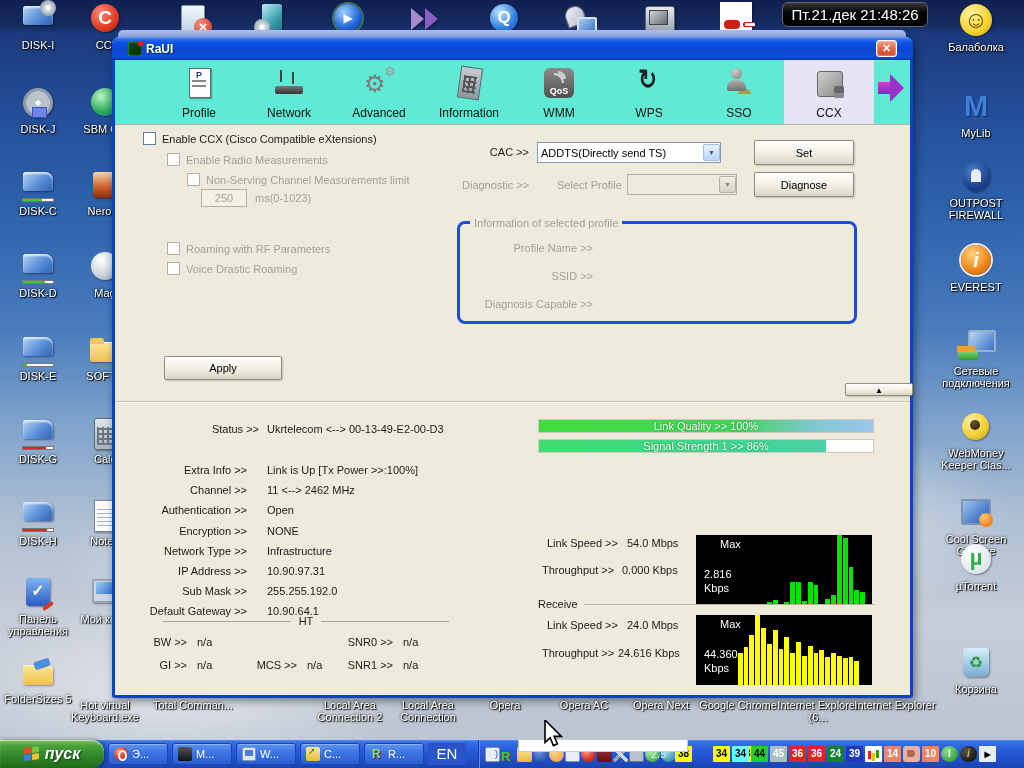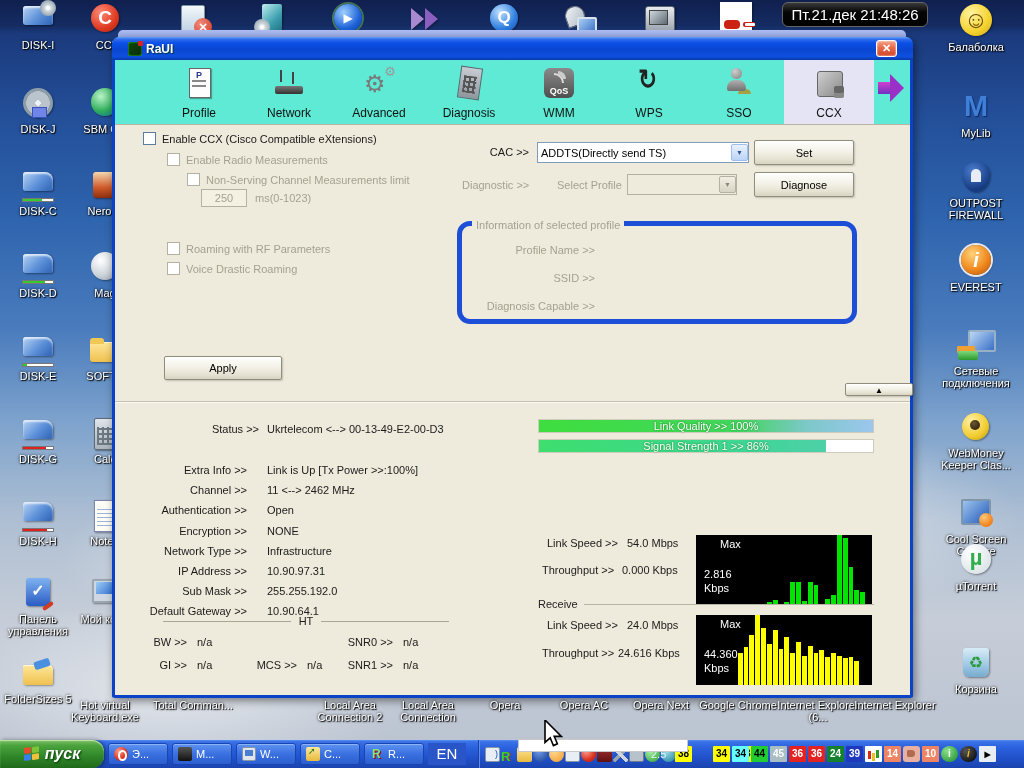--- a/index.html
+++ b/index.html
@@ -101,21 +101,21 @@
   .lbl{font-size:11px;color:#1a1a1a;white-space:nowrap;}
   .glbl{font-size:11px;color:#a5a191;white-space:nowrap;}
   .cb{width:13px;height:13px;background:#fff;border:1px solid #5a7da0;display:inline-block;vertical-align:-2px;margin-right:6px;}
   .cb.dis{border-color:#b5b1a2;}
   .ms-input{width:46px;height:18px;border:1px solid #b5b1a2;background:#f4f0e2;color:#a5a191;font-size:11px;text-align:center;line-height:17px;}
   .btn{background:linear-gradient(180deg,#fefefc,#f4f2e8 45%,#e6e2d2 80%,#d8d4c2);border:1px solid #8f8d7d;border-radius:2px;box-shadow:inset 0 1px 0 #fff,1px 1px 2px rgba(0,0,0,.2);font-size:11px;color:#000;text-align:center;}
   .dd{height:21px;background:#fff;border:1px solid #7f9db9;display:flex;align-items:center;font-size:11px;color:#000;padding-left:3px;}
   .dd .arr{margin-left:auto;width:17px;height:17px;border:1px solid #9ebdf0;border-radius:2px;background:linear-gradient(#eaf2fc,#bcd4f6);color:#30589a;font-size:7px;line-height:16px;text-align:center;}
   .dd.dis{background:#efebdc;border-color:#b5b1a2;}
   .dd.dis .arr{background:linear-gradient(#f2efe2,#d8d4c4);border-color:#b5b1a2;color:#8a8878;}
-  .groupbox{border:5px solid #1d4ed8;border-radius:13px;}
+  .groupbox{border:3px solid #1d4ed8;border-radius:8px;}
   .legend{position:absolute;left:10px;top:-7px;background:#efebdc;padding:0 4px;font-size:11px;color:#a5a191;white-space:nowrap;}
   .divider{position:absolute;left:0;width:795px;height:2px;border-top:1px solid #c5c1b0;border-bottom:1px solid #fbf9f2;}
   .collapse-btn{position:absolute;left:730px;top:346px;width:68px;height:13px;}
   .collapse-btn::after{content:"▲";position:absolute;left:0;top:0;width:100%;font-size:8px;color:#000;line-height:13px;}
 
   
   .srow-label{position:absolute;width:132px;text-align:right;font-size:11px;color:#1a1a1a;}
   .srow-value{position:absolute;left:152px;font-size:11px;color:#1a1a1a;white-space:nowrap;}
   .sl{position:absolute;width:60px;text-align:right;font-size:11px;color:#1a1a1a;}
   .sv{position:absolute;font-size:11px;color:#1a1a1a;}
@@ -359,21 +359,21 @@
       <div class="tab">
         <div class="ticon i-network"></div>
         <div class="tlabel">Network</div>
       </div>
       <div class="tab">
         <div class="ticon i-advanced"></div>
         <div class="tlabel">Advanced</div>
       </div>
       <div class="tab">
         <div class="ticon i-statistics"></div>
-        <div class="tlabel">Diagnosis</div>
+        <div class="tlabel">Information</div>
       </div>
       <div class="tab">
         <div class="ticon i-wmm"></div>
         <div class="tlabel">WMM</div>
       </div>
       <div class="tab">
         <div class="ticon i-wps"></div>
         <div class="tlabel">WPS</div>
       </div>
       <div class="tab">
@@ -399,21 +399,21 @@
   <div class="abs ms-input" style="left:86px;top:152px;">250</div>
   <div class="abs glbl" style="left:140px;top:155px;">ms(0-1023)</div>
   <div class="abs" style="left:52px;top:202px;">
     <span class="cb dis"></span><span class="glbl">Roaming with RF Parameters</span>
   </div>
   <div class="abs" style="left:52px;top:222px;">
     <span class="cb dis"></span><span class="glbl">Voice Drastic Roaming</span>
   </div>
 
   <div class="abs lbl" style="left:344px;top:109px;width:70px;text-align:right;">CAC &gt;&gt;</div>
-  <div class="abs dd" style="left:422px;top:105px;width:212px;">
+  <div class="abs dd" style="left:422px;top:105px;width:184px;">
     <span>ADDTS(Directly send TS)</span>
     <span class="arr">▼</span>
   </div>
   <div class="abs btn" style="left:639px;top:103px;width:100px;height:25px;line-height:24px;">Set</div>
 
   <div class="abs glbl" style="left:347px;top:142px;">Diagnostic &gt;&gt;</div>
   <div class="abs glbl" style="left:442px;top:142px;">Select Profile</div>
   <div class="abs dd dis" style="left:512px;top:137px;width:110px;">
     <span class="arr">▼</span>
   </div>

